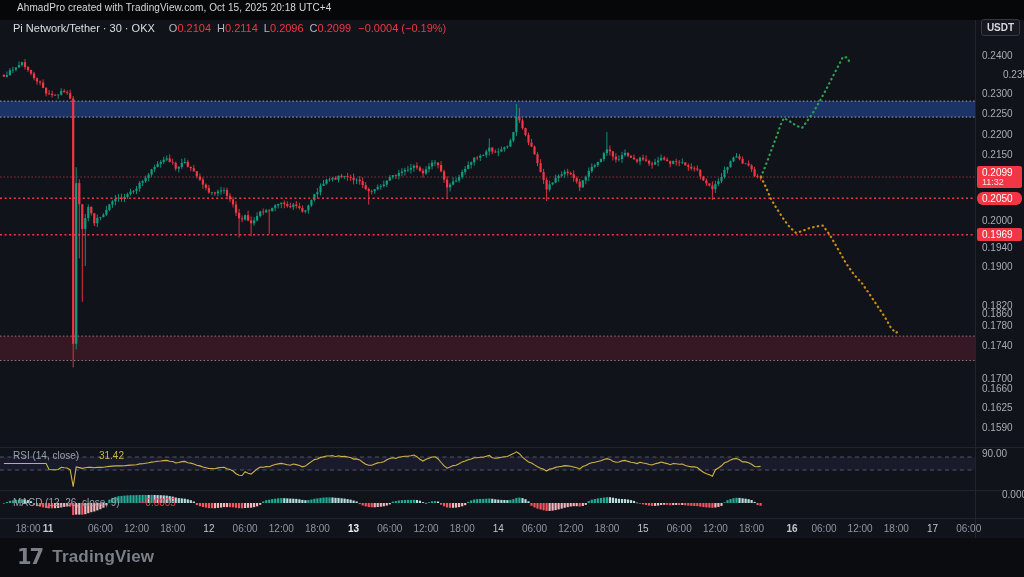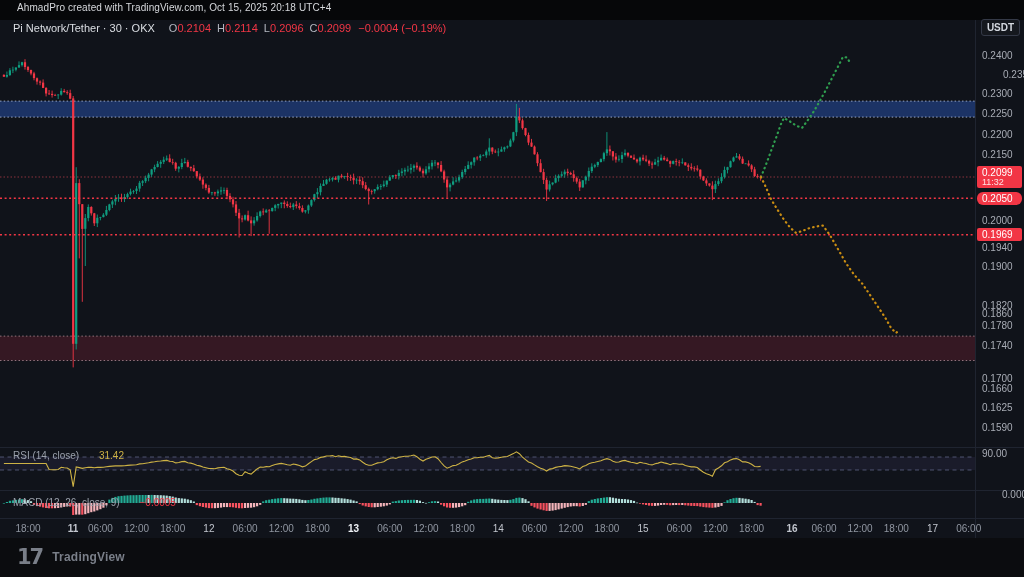--- a/index.html
+++ b/index.html
@@ -28,21 +28,21 @@
   .badge{position:absolute;left:2px;width:45px;background:#f23645;color:#fff;border-radius:2px;
     font-size:10px;line-height:11px;padding:1px 0 1px 5px}
   .badge .cd{display:block;font-size:9px;line-height:9px;color:#ffe2e4}
   .tscale{position:absolute;left:0;top:519px;width:1024px;height:19px;z-index:3}
   .tl{position:absolute;top:4px;font-size:10px;color:#9096a1;transform:translateX(-50%);white-space:nowrap}
   .tl.date{color:#c2c6ce}
   .tl.bold{color:#eef1f5;font-weight:bold}
   .footer{position:absolute;top:538px;left:0;right:0;height:39px;background:#0b0c0f;z-index:5}
   .logo{position:absolute;top:7px;left:17px;display:flex;align-items:center;color:#7a7f89;cursor:pointer}
   .mark{font-size:21px;font-weight:800;letter-spacing:-2px;font-family:"DejaVu Sans",sans-serif}
-  .ltext{font-size:12px;font-weight:bold;margin-left:10px;letter-spacing:.2px}
+  .ltext{font-size:17px;font-weight:bold;margin-left:10px;letter-spacing:.2px}
 </style>
 </head>
 <body>
 
 <div class="stage">
   <div class="attribution">AhmadPro created with TradingView.com, Oct 15, 2025 20:18 UTC+4</div>
 
   <svg id="cv" width="1024" height="538">
       <defs>
         <clipPath id="plot">
@@ -870,21 +870,21 @@
       <div class="pl" style="top: 387.1px;">0.1625</div>
       <div class="pl" style="top: 406.8px;">0.1590</div>
       <div class="pl" style="top: 433px;">90.00</div>
       <div class="pl" style="top: 474px; padding-left: 20px;">0.0000</div>
       <div class="badge" style="top: 150px;">0.2099<span class="cd">11:32</span></div>
       <div class="badge" style="top: 175.8px; border-radius: 6px;">0.2050</div>
       <div class="badge" style="top: 212.2px;">0.1969</div>
     </div>
   <div class="tscale" id="tscale">
       <div class="tl" style="left: 28px;">18:00</div>
-      <div class="tl date" style="left: 73px; font-weight: bold;">11</div>
+      <div class="tl date" style="left: 48px; font-weight: bold;">11</div>
       <div class="tl" style="left: 100.4px;">06:00</div>
       <div class="tl" style="left: 136.5px;">12:00</div>
       <div class="tl" style="left: 172.7px;">18:00</div>
       <div class="tl date" style="left: 208.9px;">12</div>
       <div class="tl" style="left: 245.1px;">06:00</div>
       <div class="tl" style="left: 281.3px;">12:00</div>
       <div class="tl" style="left: 317.4px;">18:00</div>
       <div class="tl date bold" style="left: 353.6px;">13</div>
       <div class="tl" style="left: 389.8px;">06:00</div>
       <div class="tl" style="left: 426px;">12:00</div>

